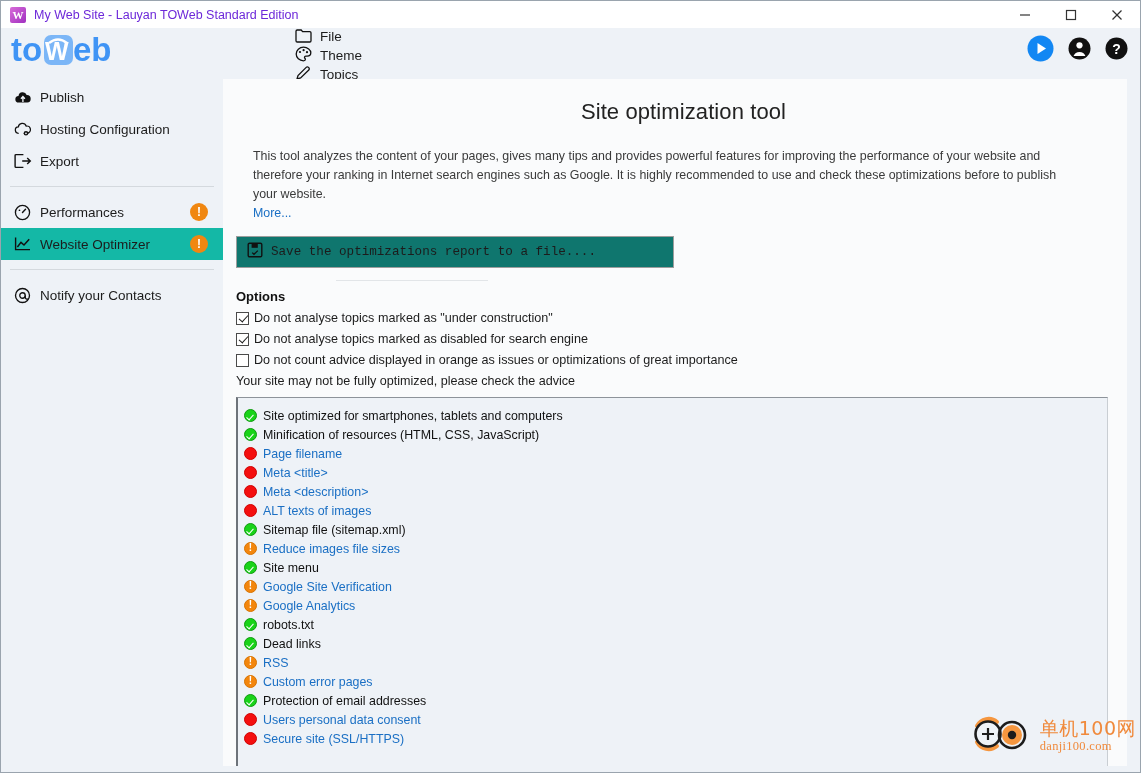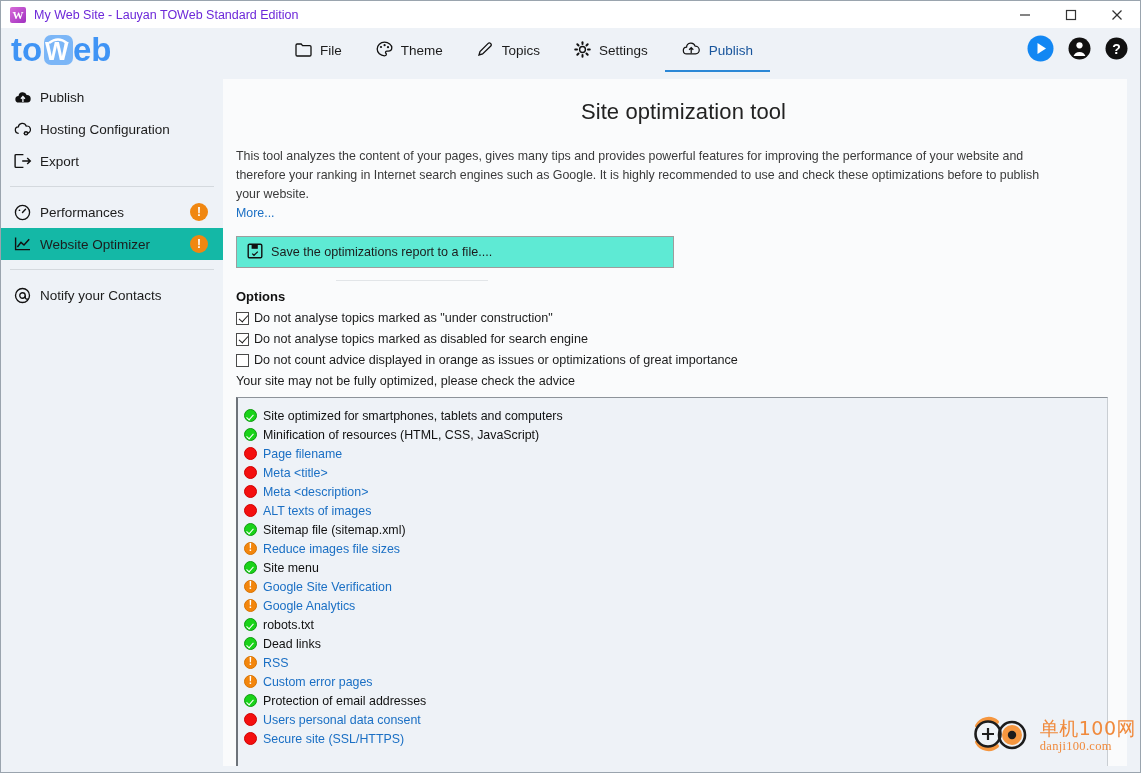--- a/index.html
+++ b/index.html
@@ -48,21 +48,21 @@
   .toolbar {
     height: 45px; background: #eef2f7;
     display: flex; align-items: center; flex: 0 0 auto;
     position: relative;
   }
   .logo {
     margin-left: 10px; width: 115px; height: 40px;
     display: flex; align-items: center;
     font-size: 0;
   }
-  .nav { display: flex; align-items: stretch; height: 45px; margin-left: 152px; }
+  .nav { display: flex; align-items: stretch; height: 45px; margin-left: 152px; flex-direction: column; }
   .nav-item {
     display: flex; align-items: center; gap: 8px;
     padding: 0 17px; height: 45px; position: relative;
     color: #1c1c1c; font-size: 13.5px; cursor: default;
   }
   .nav-item .lbl { line-height: 1; position: relative; top: 0px; }
   .nav-item.active { color: #18559c; }
   .nav-item.active::after {
     content: ""; position: absolute; left: 0; right: 0; bottom: 1px;
     height: 2px; background: #2b87d6;
@@ -98,30 +98,30 @@
   .content {
     flex: 1 1 auto; background: #fafbfc;
     margin: 6px 13px 6px 0;
     border: 0; position: relative; overflow: hidden;
   }
   .page-title {
     font-size: 22px; color: #222; font-weight: normal;
     margin: 20px 0 0 17px; letter-spacing: .1px; text-align: center;
   }
   .desc {
-    margin: 22px 28px 0 13px; font-size: 12.4px; color: #3a3a3a;
+    margin: 22px 28px 0 30px; font-size: 12.4px; color: #3a3a3a;
     line-height: 1.52; max-width: 824px;
   }
   .link { color: #1a6fc4; cursor: pointer; }
 
   .save-btn {
     margin: 14px 4px 0 13px; width: 438px; height: 32px;
-    background: #5eead4; border: 1px solid #9d9d9d;
+    background: #0f766e; border: 1px solid #9d9d9d;
     display: flex; align-items: center; padding-left: 10px;
-    font-size: 12.6px; color: #1c1c1c; cursor: default;
+    font-size: 12.6px; color: #1c1c1c; cursor: default; font-family: Liberation Mono, monospace;
   }
   .save-btn .sv-lbl { margin-left: 8px; }
 
   .opt-divider { height: 1px; background: #e2e5e8; margin: 12px 0 0 113px; width: 152px; }
   .options-title { font-size: 13px; font-weight: bold; color: #111; margin: 8px 0 0 13px; }
 
   .checkrow {
     display: flex; align-items: center; margin: 7px 0 0 13px;
     font-size: 12.6px; color: #1c1c1c; cursor: default;
   }

